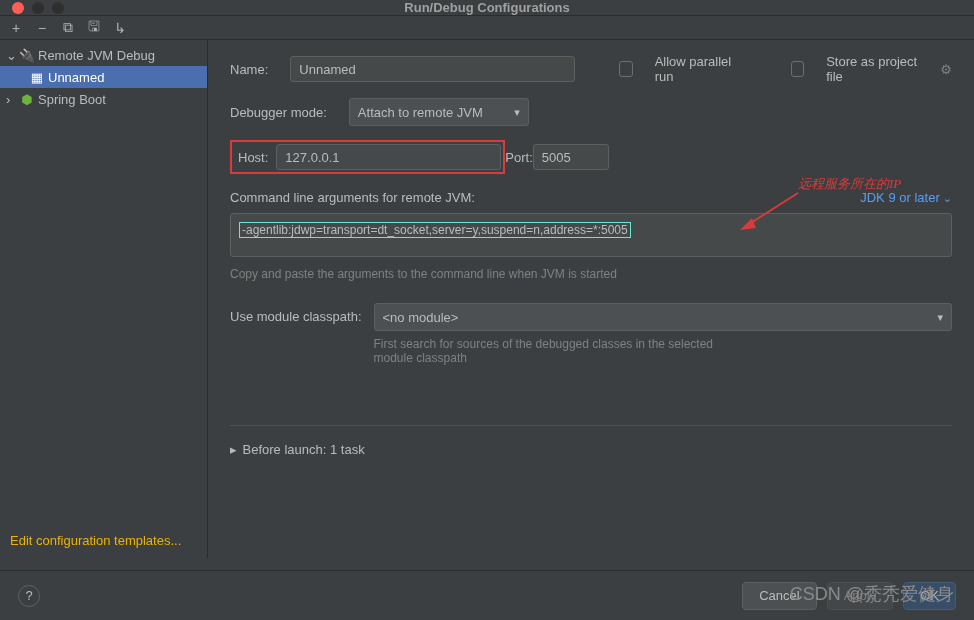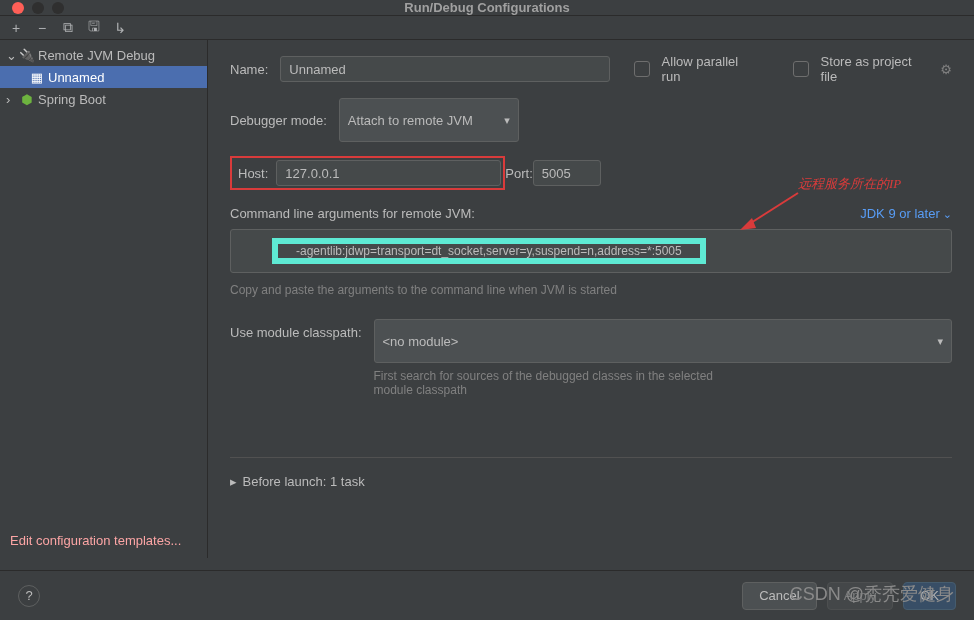--- a/index.html
+++ b/index.html
@@ -12,41 +12,41 @@
 .toolbar { height: 24px; background: #3c3f41; border-bottom: 1px solid #2b2b2b; display: flex; align-items: center; padding-left: 8px; gap: 10px; }
 .toolbar .ico { width: 16px; height: 16px; display: flex; align-items: center; justify-content: center; color: #afb1b3; cursor: pointer; font-size: 14px; }
 .main { display: flex; height: 518px; }
 .sidebar { width: 208px; border-right: 1px solid #2b2b2b; padding-top: 4px; background: #3c3f41; display: flex; flex-direction: column; }
 .tree-item { display: flex; align-items: center; height: 22px; padding-left: 6px; gap: 4px; cursor: pointer; }
 .tree-item.selected { background: #4b6eaf; color: #fff; }
 .chev { width: 10px; display: inline-block; color: #bbbbbb; }
 .tree-label { white-space: nowrap; }
 .tree-icon { width: 14px; height: 14px; display: inline-flex; align-items: center; justify-content: center; }
 .bold { font-weight: normal; }
-.edit-tmpl { color: #fca5a5; padding: 10px 10px; cursor: pointer; margin-top: auto; }
+.edit-tmpl { color: #eab308; padding: 10px 10px; cursor: pointer; margin-top: auto; }
 .content { flex: 1; padding: 14px 22px 10px 22px; overflow: hidden; position: relative; }
-.row { display: flex; align-items: center; margin-bottom: 14px; gap: 12px; }
+.row { display: flex; align-items: center; margin-bottom: 14px; gap: 22px; }
 .label { color: #bbbbbb; }
 .input { background: #45494a; border: 1px solid #5e6060; color: #bbbbbb; height: 26px; padding: 0 8px; border-radius: 3px; font-size: 13px; }
 .input.name { width: 340px; }
 .chk { width: 16px; height: 16px; border: 1px solid #6e6e6e; border-radius: 3px; background: #3c3f41; display: inline-block; }
 .tabs { display: flex; gap: 22px; border-bottom: 1px solid #515151; margin-bottom: 18px; }
 .tab { padding: 6px 2px 10px 2px; cursor: pointer; color: #bbbbbb; }
 .tab.active { color: #bbbbbb; border-bottom: 3px solid #4a88c7; margin-bottom: -1px; }
-.select { background: #4c5052; border: 1px solid #5e6060; color: #bbbbbb; height: 44px; padding: 0 24px 0 8px; border-radius: 3px; position: relative; display: inline-flex; align-items: center; cursor: pointer; }
+.select { background: #4c5052; border: 1px solid #5e6060; color: #bbbbbb; height: 28px; padding: 0 24px 0 8px; border-radius: 3px; position: relative; display: inline-flex; align-items: center; cursor: pointer; }
 .select::after { content: "▾"; position: absolute; right: 8px; color: #bbbbbb; font-size: 11px; }
 .hostrow { display: flex; align-items: center; }
 .redbox { border: 2px solid #d93b3b; padding: 2px; display: flex; align-items: center; gap: 8px; }
 .host-input { width: 225px; }
-.port-input { width: 68px; }
+.port-input { width: 76px; }
 .section-label { margin: 16px 0 8px 0; display: flex; justify-content: space-between; }
 .jdk-link { color: #589df6; cursor: pointer; }
 .jdk-link::after { content: " ⌄"; font-size: 11px; }
 .cmdargs { background: #45494a; border: 1px solid #5e6060; border-radius: 3px; padding: 8px; height: 44px; font-family: "Menlo", monospace; font-size: 12px; }
-.cmdargs .redinner { border: 6px solid #5eead4; display: inline-block; padding: 0 18px; color: #bbbbbb; margin-left: 33px; }
+.cmdargs .redinner { border: 1px solid #5eead4; display: inline-block; padding: 0 2px; color: #bbbbbb; }
 .hint { color: #808080; font-size: 12px; margin-top: 10px; }
 .modrow { display: flex; align-items: flex-start; gap: 12px; margin-top: 22px; }
 .modsel { flex: 1; }
 .wide-select { width: 100%; }
 .sep { border-top: 1px solid #515151; margin: 60px 0 16px 0; }
 .before-launch { display: flex; align-items: center; gap: 6px; cursor: pointer; }
 .arrow-right { color: #bbbbbb; }
 .footer { position: absolute; bottom: 0; left: 0; right: 0; height: 50px; border-top: 1px solid #2b2b2b; display: flex; align-items: center; padding: 0 18px; background: #3c3f41; }
 .help { width: 22px; height: 22px; border: 1px solid #5e6060; border-radius: 50%; display: flex; align-items: center; justify-content: center; color: #bbbbbb; cursor: pointer; }
 .footer-btns { margin-left: auto; display: flex; gap: 10px; }

